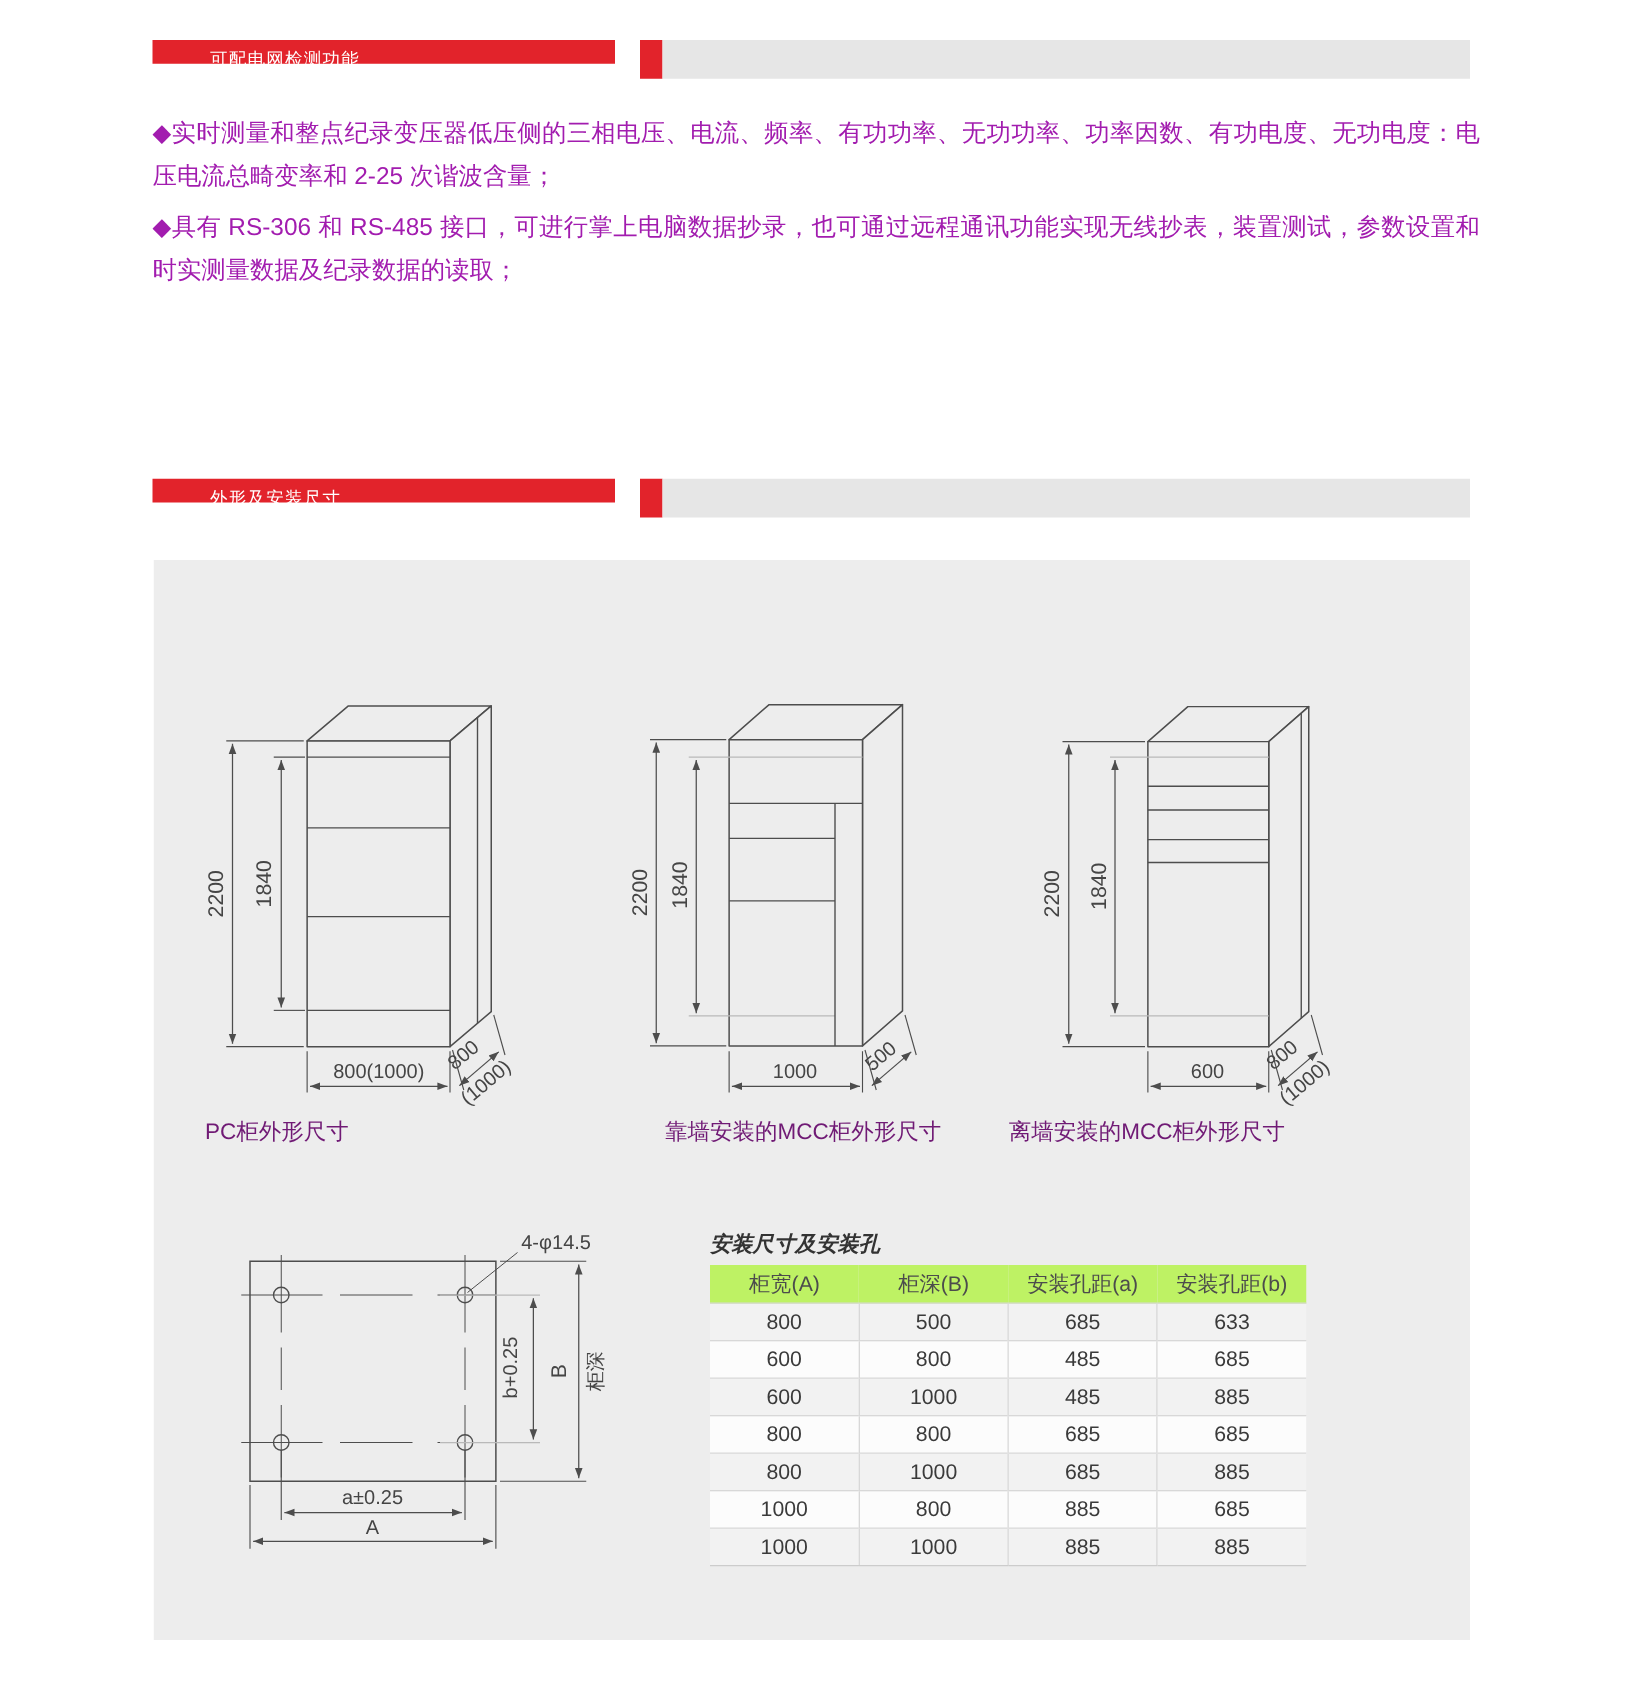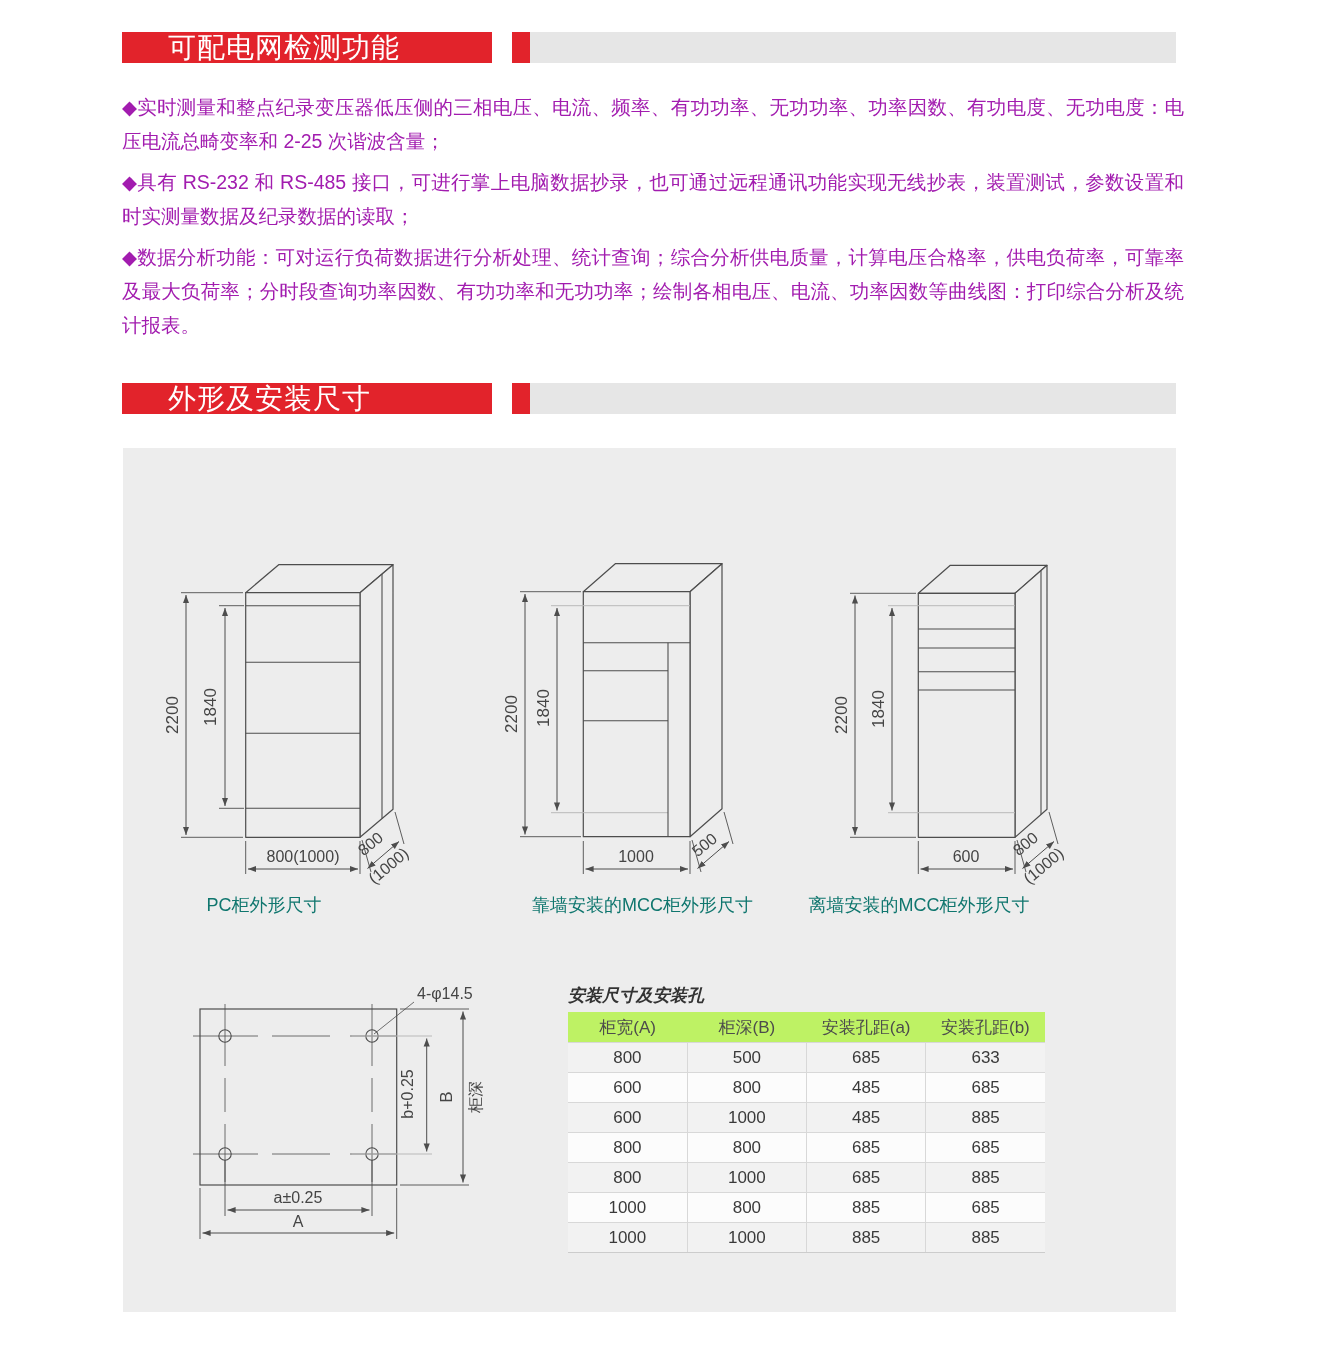--- a/index.html
+++ b/index.html
@@ -2,22 +2,22 @@
 <html><head>
 <meta charset="utf-8">
 <style>
   html,body{margin:0;padding:0;background:#ffffff;}
   .page{
     position:relative;width:1317px;height:1348px;background:#ffffff;overflow:hidden;
     font-family:"Liberation Sans","DejaVu Sans",sans-serif;
   }
   
   .banner-red{
-    position:absolute;left:122px;width:370px;height:31px;background:#e2232b;
-    color:#ffffff;font-size:28px;line-height:31px;padding-left:46px;box-sizing:border-box;
+    position:absolute;left:122px;width:370px;height:19px;background:#e2232b;
+    color:#ffffff;font-size:14px;line-height:31px;padding-left:46px;box-sizing:border-box;
     letter-spacing:1px;
   }
   .banner-tab{position:absolute;left:512px;width:18px;height:31px;background:#e2232b;}
   .banner-track{position:absolute;left:530px;width:646px;height:31px;background:#e6e6e6;}
   .b1{top:32px;} .b2{top:383px;}
   
   .features{
     position:absolute;left:122px;top:90px;width:1062px;
     font-size:19.5px;line-height:34px;color:#a21caf;text-align:justify;
   }
@@ -28,21 +28,21 @@
   svg.drawing{position:absolute;}
   .ln line, .ln polyline{stroke:#4d4d4d;stroke-width:1.1;fill:none;}
   .face{fill:#ededed;stroke:#4d4d4d;stroke-width:1.2;stroke-linejoin:round;}
   .ext line{stroke:#4d4d4d;stroke-width:0.9;}
   .extg line{stroke:#b9b9b9;stroke-width:1;}
   .dim line{stroke:#4d4d4d;stroke-width:1;}
   .thin line{stroke:#4d4d4d;stroke-width:0.8;}
   svg text{fill:#454545;font-size:16px;font-family:"Liberation Sans","DejaVu Sans",sans-serif;}
   text.vlab{font-size:17px;}
   
-  .caption{position:absolute;top:893px;font-size:18px;color:#0f766e;text-align:center;}
+  .caption{position:absolute;top:893px;font-size:18px;color:#701a75;text-align:left;}
   
   .tbl-title{position:absolute;left:568px;top:984px;font-size:17px;font-weight:bold;color:#333333;font-style:italic;}
   table.mount{
     position:absolute;left:568px;top:1012px;width:477px;border-collapse:collapse;table-layout:fixed;
     font-size:17px;color:#3a3a3a;
   }
   table.mount th{
     background:#bef264;color:#4c4c4c;font-weight:normal;height:28px;text-align:center;
   }
   table.mount td{
@@ -59,22 +59,21 @@
 <div class="page">
 
   <div class="banner-red b1">
     <span>可配电网检测功能</span>
   </div>
   <div class="banner-tab b1"></div>
   <div class="banner-track b1"></div>
 
   <div class="features">
     <p>◆实时测量和整点纪录变压器低压侧的三相电压、电流、频率、有功功率、无功功率、功率因数、有功电度、无功电度：电压电流总畸变率和 2-25 次谐波含量；</p>
-    <p>◆具有 RS-232 和 RS-485 接口，可进行掌上电脑数据抄录，也可通过远程通讯功能实现无线抄表，装置测试，参数设置和时实测量数据及纪录数据的读取；</p>
-    <p>◆数据分析功能：可对运行负荷数据进行分析处理、统计查询；综合分析供电质量，计算电压合格率，供电负荷率，可靠率及最大负荷率；分时段查询功率因数、有功功率和无功功率；绘制各相电压、电流、功率因数等曲线图：打印综合分析及统计报表。</p>
+    <p>◆具有 RS-306 和 RS-485 接口，可进行掌上电脑数据抄录，也可通过远程通讯功能实现无线抄表，装置测试，参数设置和时实测量数据及纪录数据的读取；</p>
   </div>
 
   <div class="banner-red b2">
     <span>外形及安装尺寸</span>
   </div>
   <div class="banner-tab b2"></div>
   <div class="banner-track b2"></div>
 
   <div class="panel"></div>
 

